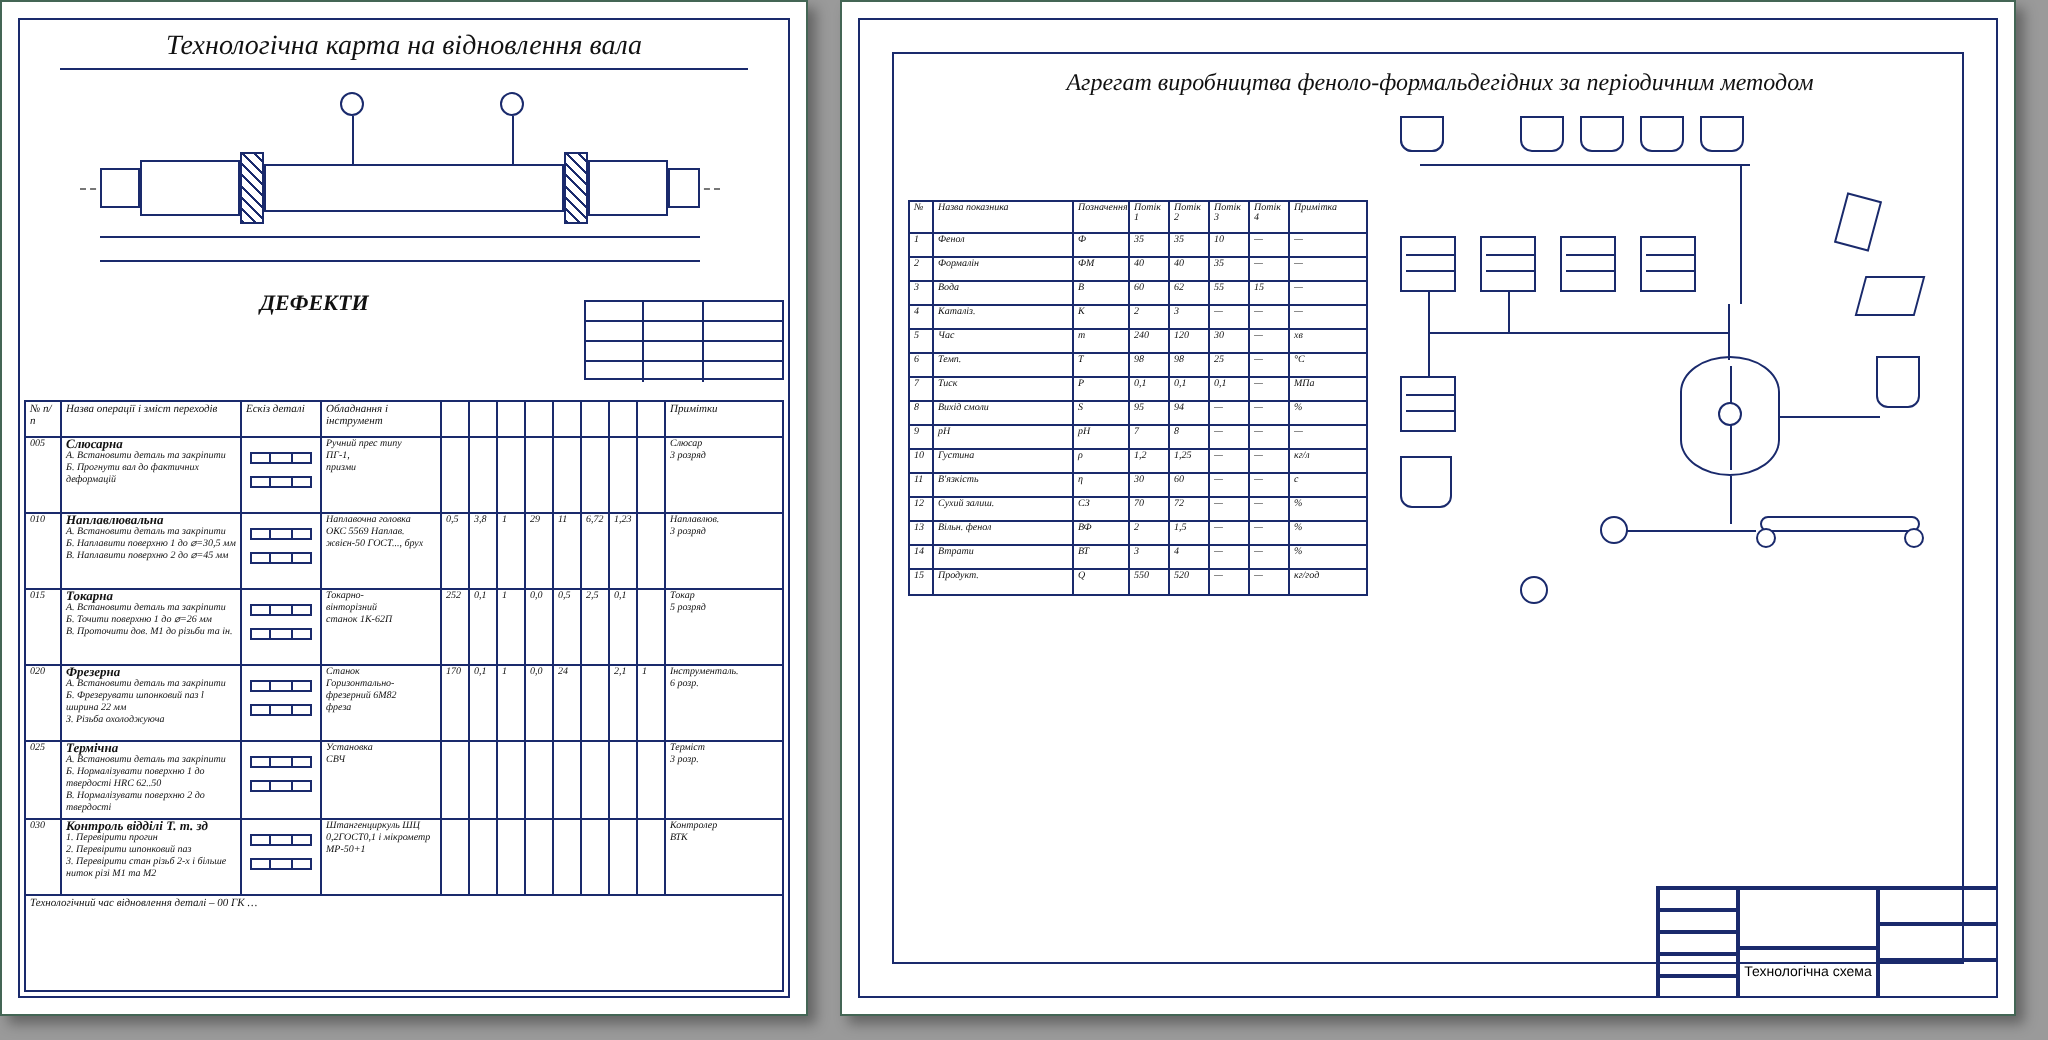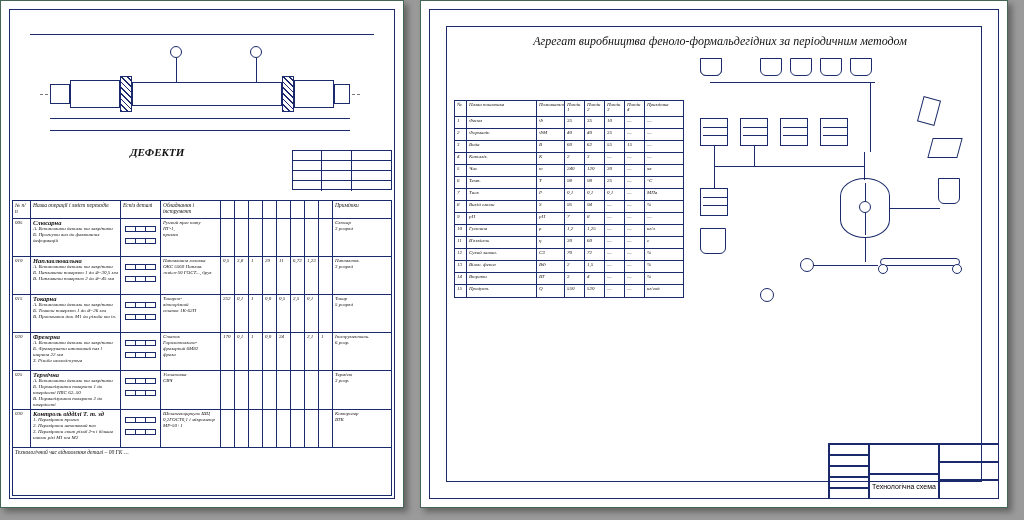--- a/index.html
+++ b/index.html
@@ -35,20 +35,21 @@
   .pump { position:absolute; border:1.2px solid #1a2a6c; border-radius:50%; background:#fff; }
 </style>
 </head>
 <body>
 
 <div class="viewport">
   <div class="sheets">
 
     <div class="sheet" style="width:404px;">
       <div class="sheet-inner">
+        <div class="txt title" style="position:absolute;left:0;right:0;top:6px;">Технологічна карта на відновлення вала</div>
         <div style="position:absolute;left:20px;right:20px;top:24px;border-top:1px solid #1a2a6c;"></div>
 
         <div class="shaft-area">
           <div class="centerline" style="left:-10px;top:42px;width:320px;"></div>
           <div class="shaft-seg" style="left:0;top:32px;width:20px;height:20px;"></div>
           <div class="shaft-seg" style="left:20px;top:28px;width:50px;height:28px;"></div>
           <div class="shaft-seg hatch" style="left:70px;top:24px;width:12px;height:36px;"></div>
           <div class="shaft-seg" style="left:82px;top:30px;width:150px;height:24px;"></div>
           <div class="shaft-seg hatch" style="left:232px;top:24px;width:12px;height:36px;"></div>
           <div class="shaft-seg" style="left:244px;top:28px;width:40px;height:28px;"></div>

